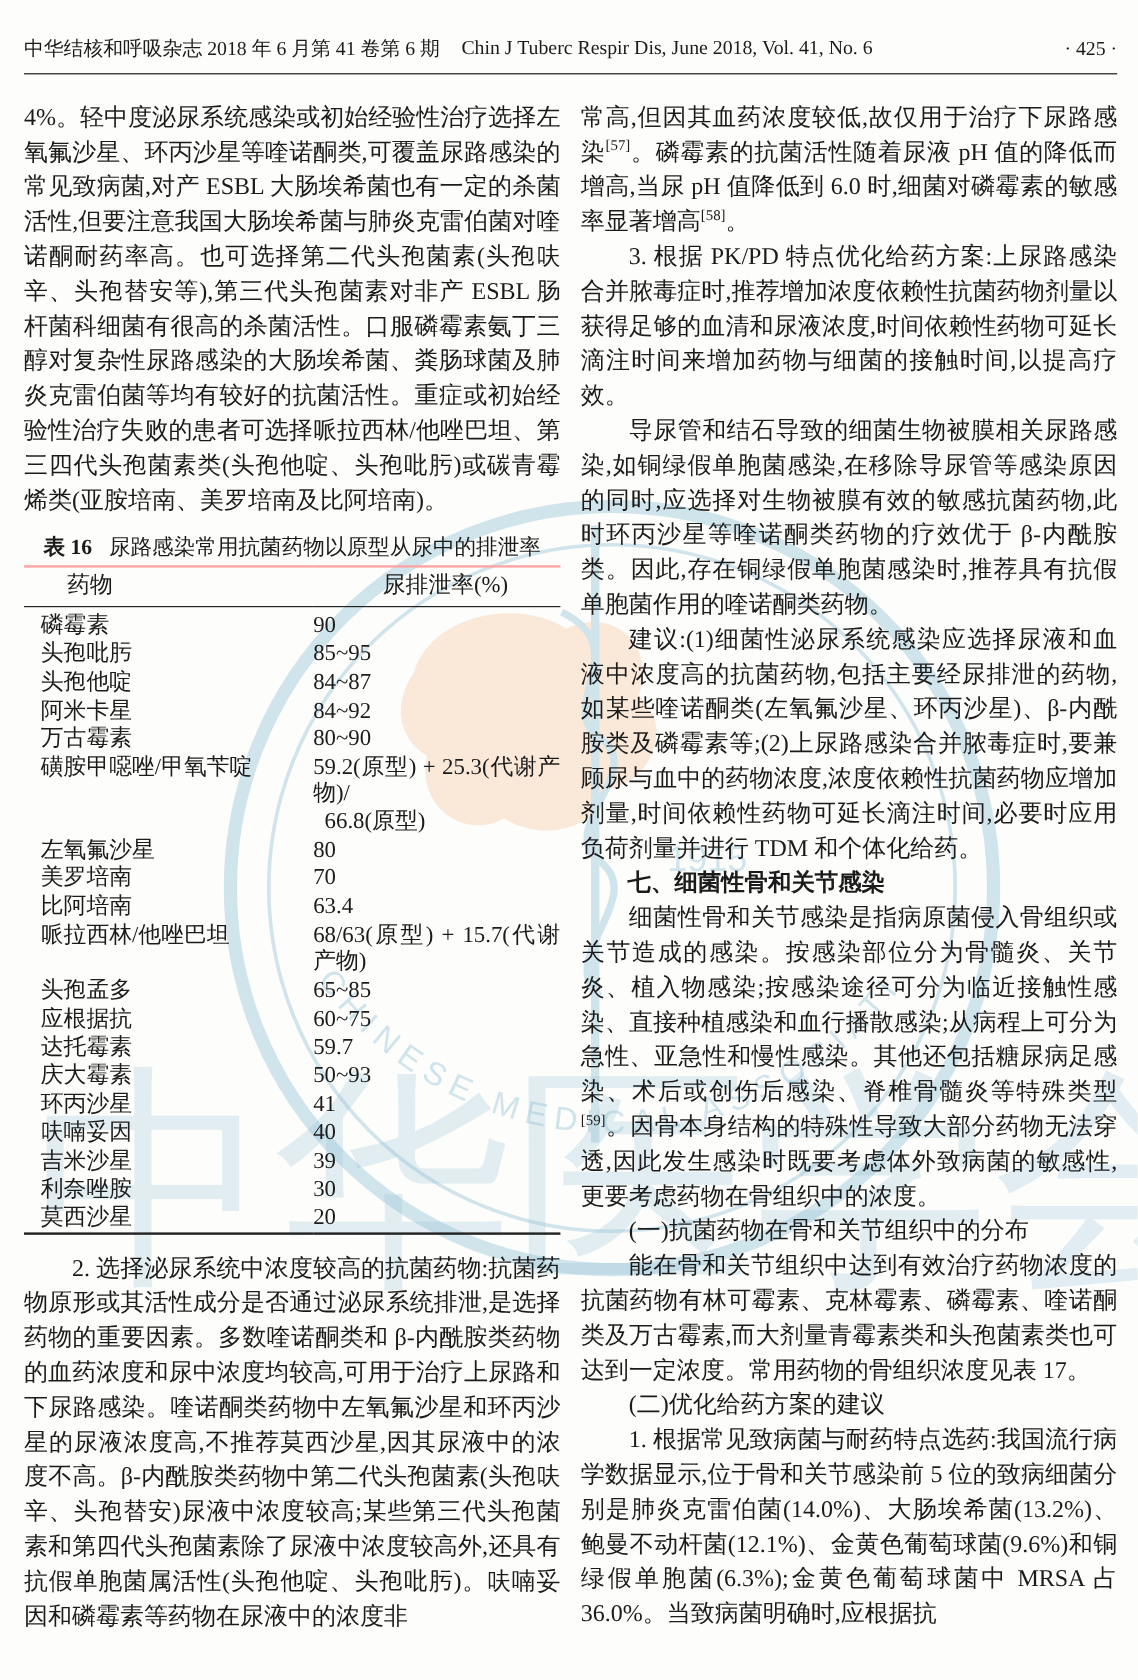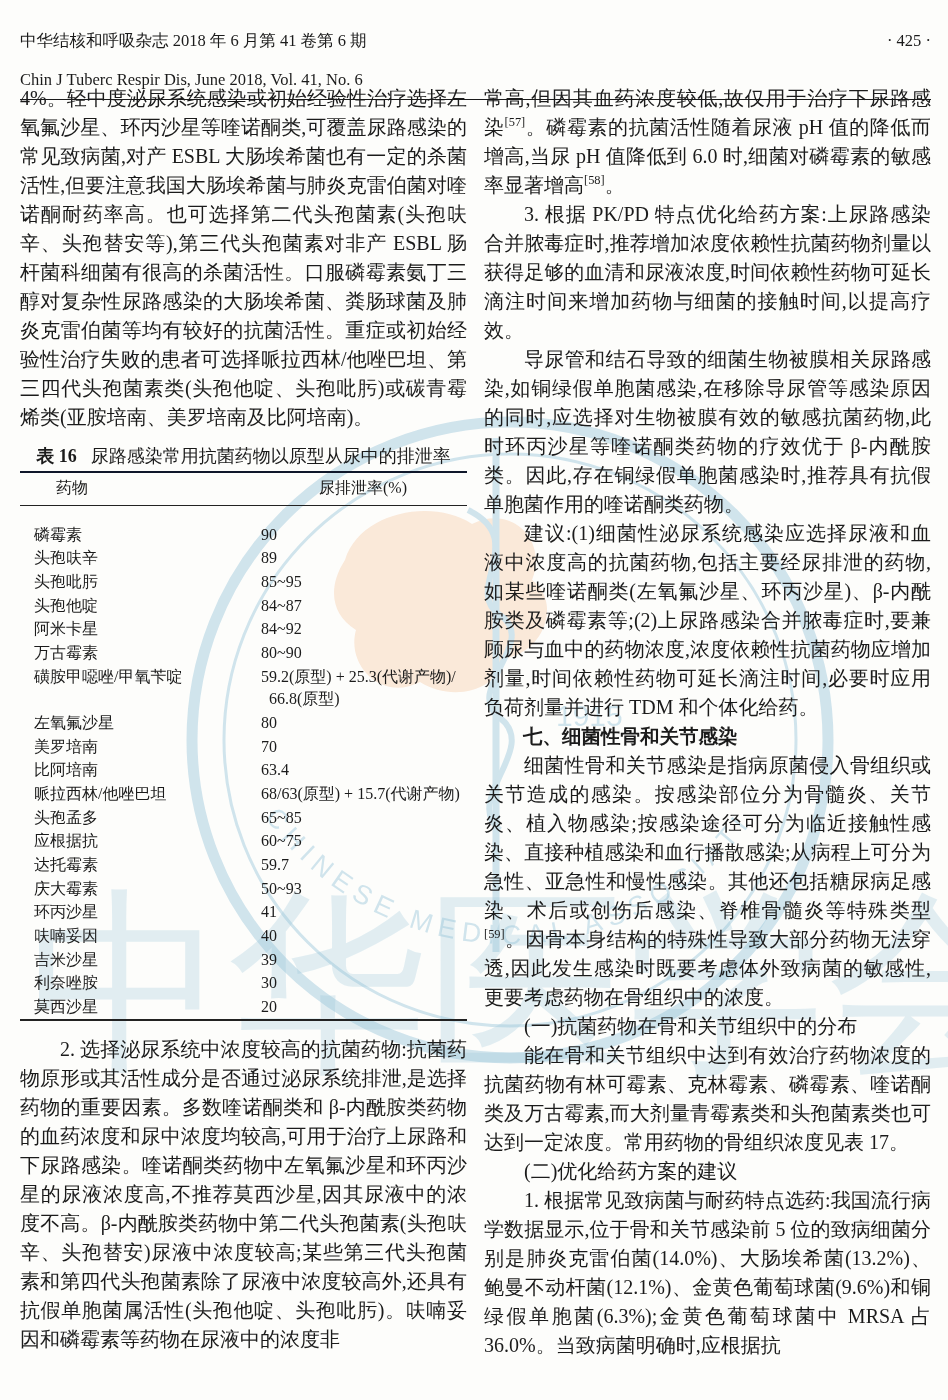--- a/index.html
+++ b/index.html
@@ -9,21 +9,21 @@
     font-family:"Liberation Serif","DejaVu Serif",serif;
   }
   .page{position:absolute;inset:0;}
   
   .header{
     position:absolute;top:30px;left:20px;width:911px;
     display:flex;justify-content:space-between;align-items:baseline;
     border-bottom:1.8px solid #1a1a1a;padding-bottom:9px;
     font-size:16.5px;white-space:nowrap;
   }
-  .header .left-group{display:flex;gap:18px;flex-direction:column;}
+  .header .left-group{display:flex;gap:18px;}
   
   .wm{position:absolute;inset:0;pointer-events:none;}
   
   .col{
     position:absolute;top:84px;width:447px;
     font-size:20px;line-height:29px;text-align:justify;
     text-justify:inter-character;z-index:2;
   }
   #left-col{left:20px;}
   #right-col{left:484px;}
@@ -32,32 +32,32 @@
   .sec-head{font-weight:bold;font-family:Liberation Serif, serif;font-size:19.5px;}
   sup{font-size:0.62em;line-height:0;}
   
   .tbl-wrap{margin:10px 0 14px 0;}
   .tbl-title{
     text-align:center;font-size:18px;margin:0 0 8px 0;text-indent:0;
   }
   .tbl-title .lbl{font-weight:bold;margin-right:14px;}
   table{
     width:100%;border-collapse:collapse;
-    font-size:16px;line-height:22.5px;
-    border-top:2px solid #0f172a;border-bottom:2px solid #222;
+    font-size:19px;line-height:22.5px;
+    border-top:2px solid #fca5a5;border-bottom:2px solid #222;
   }
   thead th{
     font-weight:normal;border-bottom:1.2px solid #222;padding:4px 0 5px 0;
   }
   thead th.c1{text-align:left;padding-left:36px;width:205px;}
   thead th.c2{text-align:left;padding-left:58px;}
   tbody td{padding:0.6px 0;vertical-align:top;}
   td.drug{padding-left:14px;}
   td.rate{white-space:pre-wrap;}
-  tbody tr.first td{padding-top:18px;}
+  tbody tr.first td{padding-top:5px;}
   tbody tr.last td{padding-bottom:5px;}
 </style>
 </head>
 <body>
 
 <div class="page">
 
   <svg class="wm" width="948" height="1400" viewBox="0 0 948 1400">
     <g opacity="0.42">
       <circle cx="510" cy="740" r="318" fill="none" stroke-width="11" stroke="#93c2d8"></circle>
@@ -103,24 +103,20 @@
             <th class="c2">尿排泄率(%)</th>
           </tr>
         </thead>
         <tbody>
 
             <tr class="first">
               <td class="drug">磷霉素</td>
               <td class="rate">90</td>
             </tr>
 
-            <tr>
-              <td class="drug">头孢呋辛</td>
-              <td class="rate">89</td>
-            </tr>
 
             <tr>
               <td class="drug">头孢吡肟</td>
               <td class="rate">85~95</td>
             </tr>
 
             <tr>
               <td class="drug">头孢他啶</td>
               <td class="rate">84~87</td>
             </tr>

